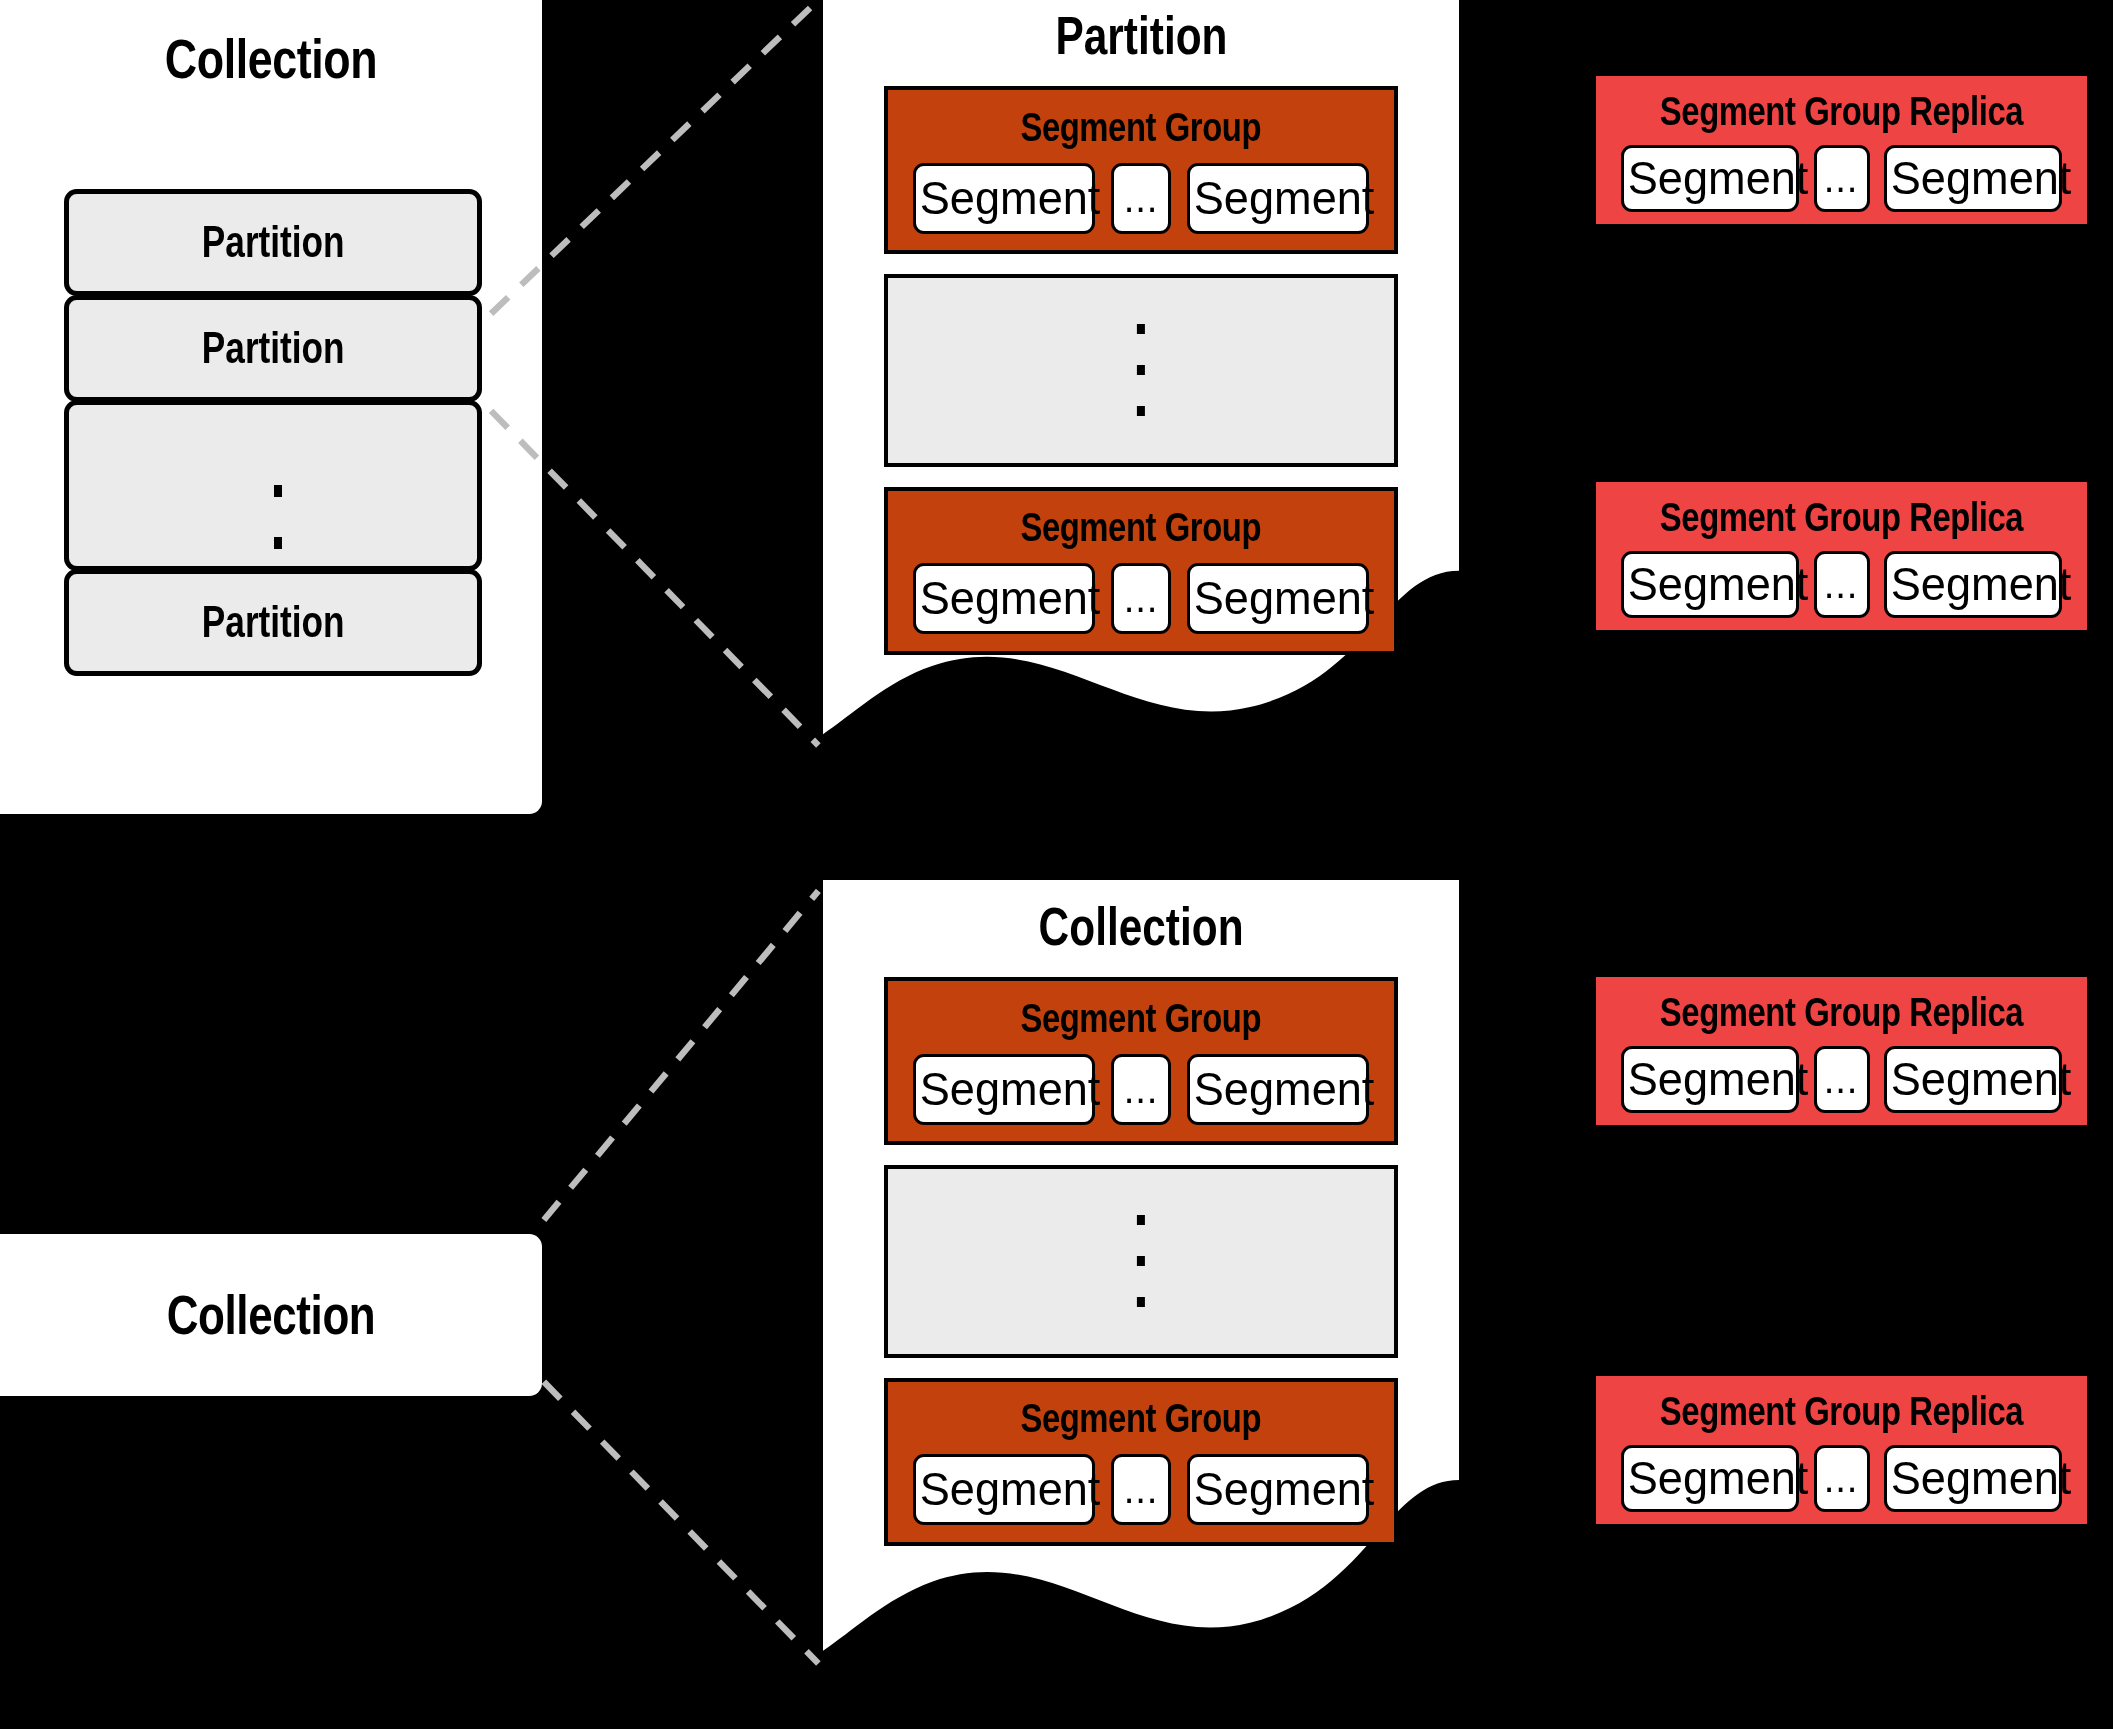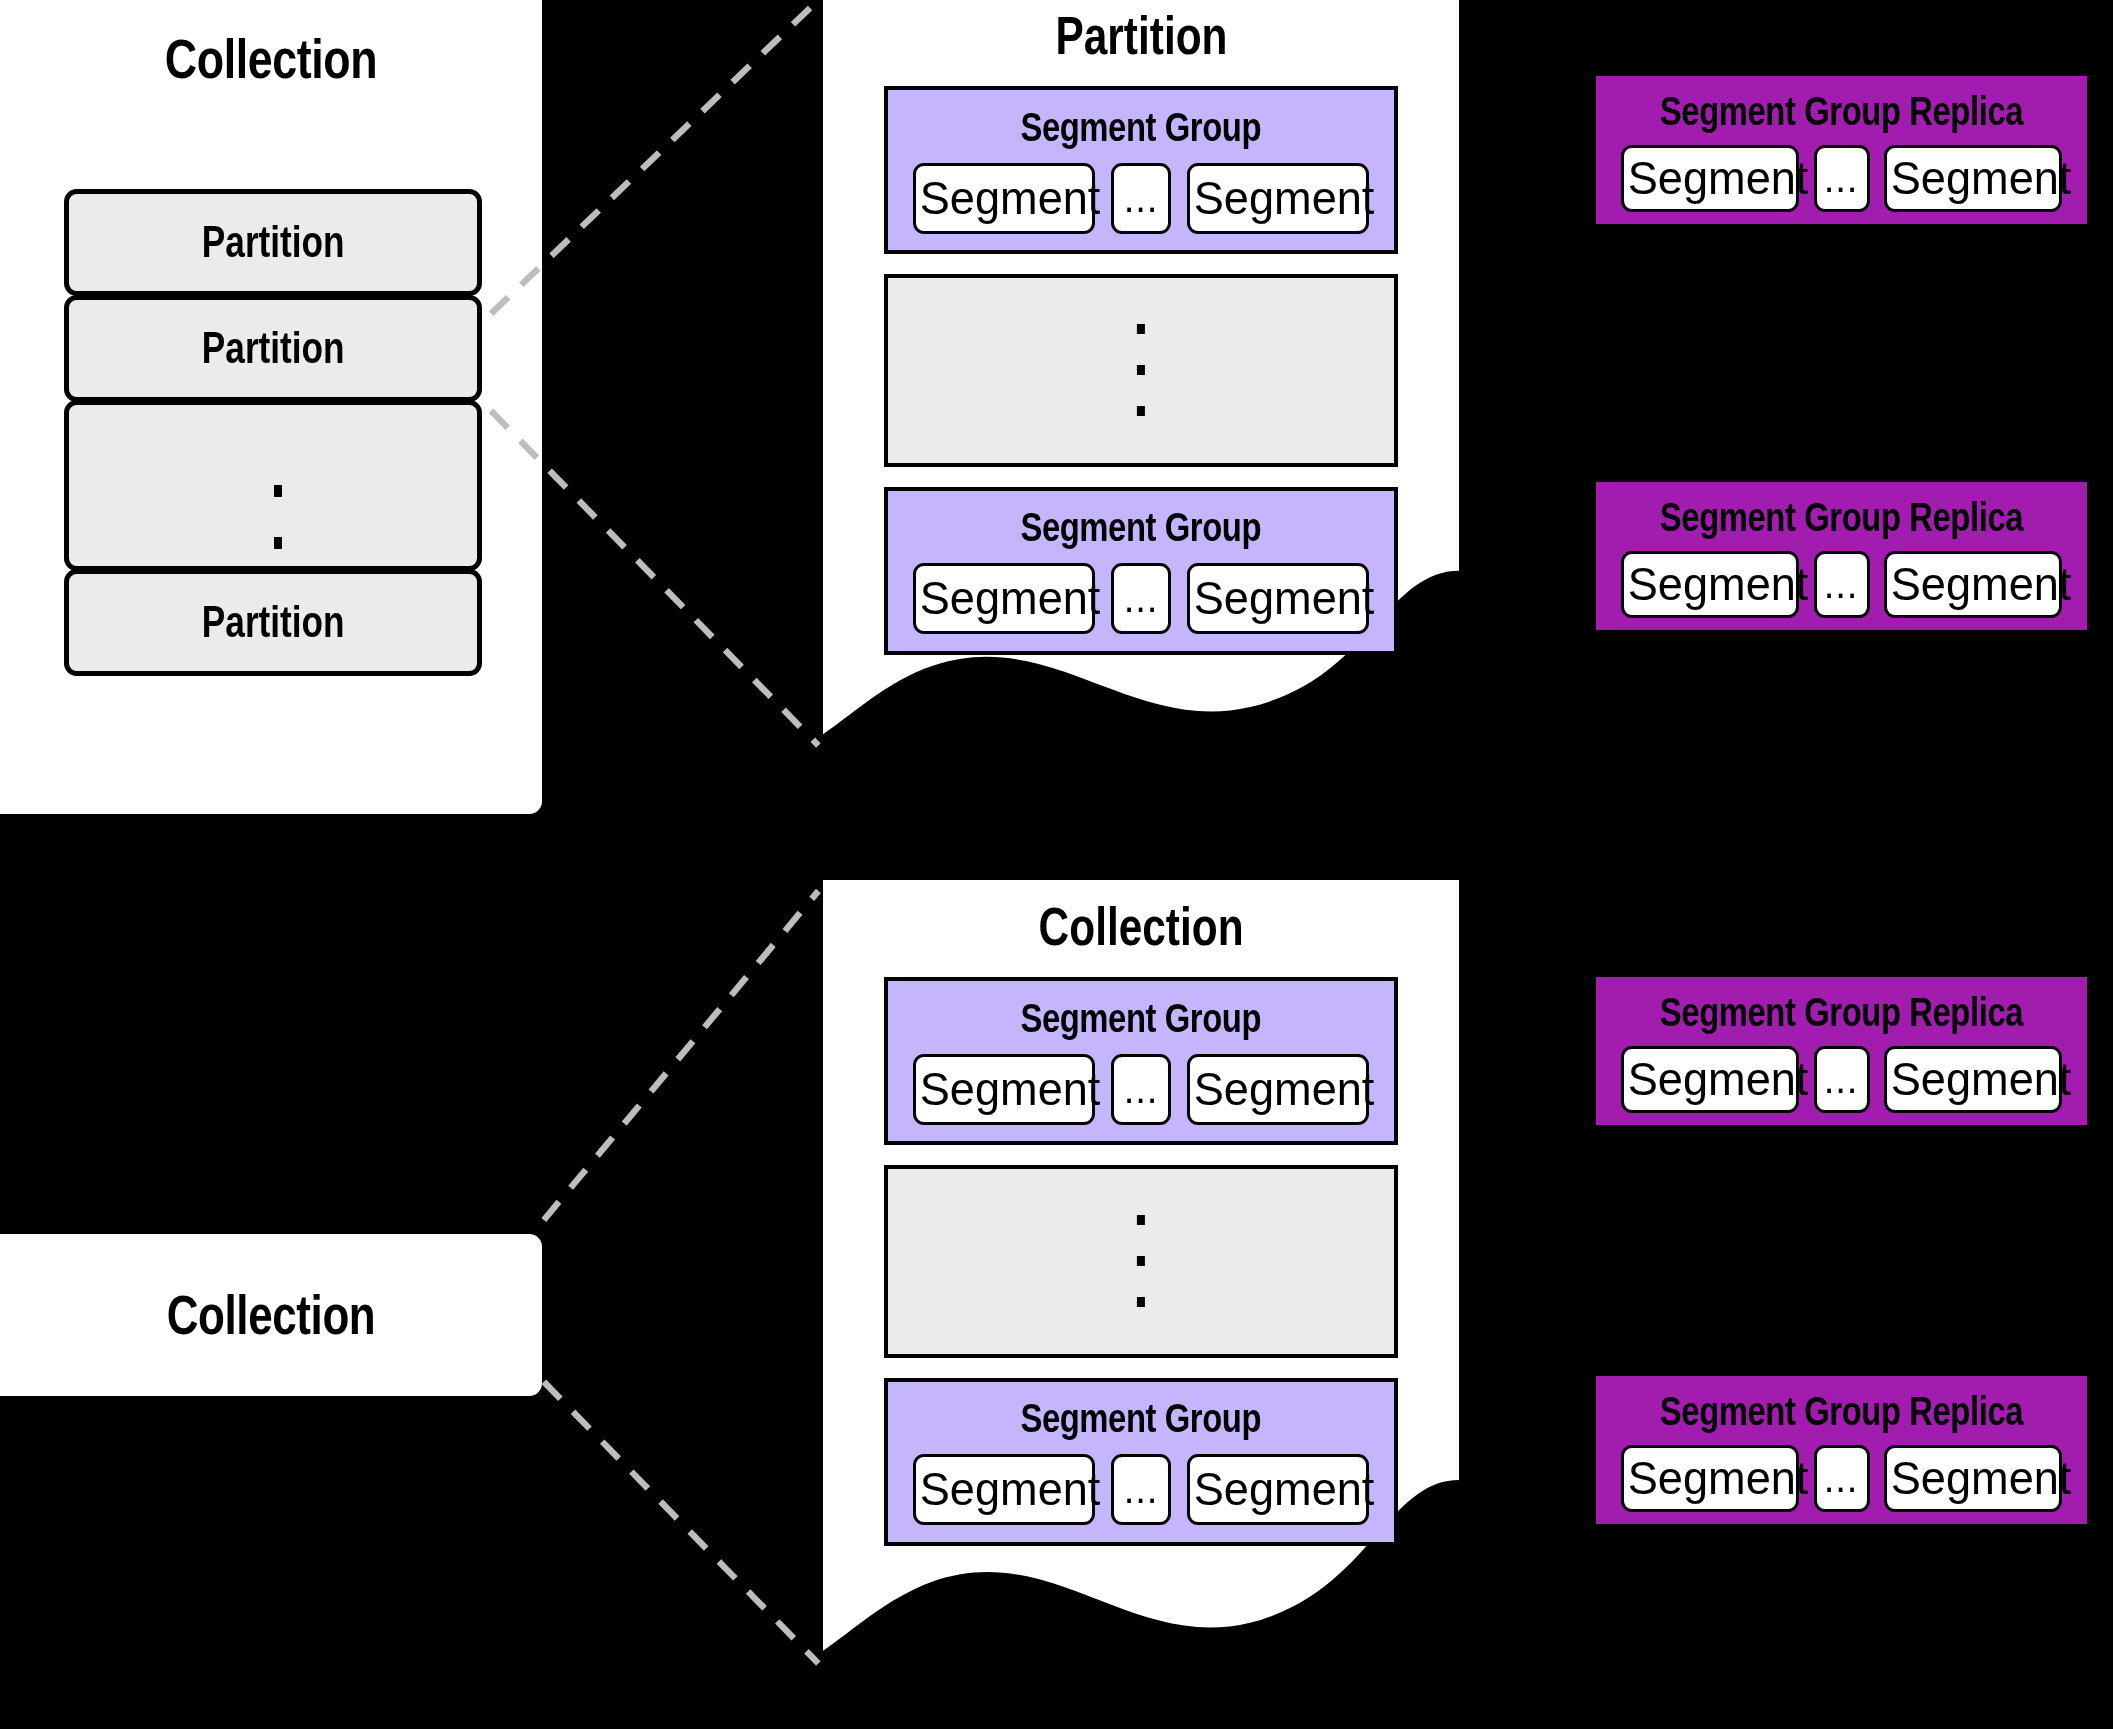--- a/index.html
+++ b/index.html
@@ -147,21 +147,21 @@
     font-weight: bold;
     font-size: 53px;
     color: #000;
     position: relative;
   }
   .torn-title > span { display:inline-block; transform: scaleX(0.80); }
 
   
   .segment-group {
     position: relative;
-    background: #c4b5fd;
+    background: #c2410c;
     border: 4.5px solid #000;
     box-sizing: border-box;
     margin: 0 auto;
     width: 514px;
   }
   .sg-title {
     text-align: center;
     font-weight: bold;
     font-size: 40px;
     color: #000;
@@ -202,21 +202,21 @@
     border: 4.5px solid #000;
     box-sizing: border-box;
     margin: 20px auto;
     width: 514px;
     height: 193px;
   }
 
   
   .replica-box {
     position: absolute;
-    background: #a21caf;
+    background: #ef4444;
     box-sizing: border-box;
     width: 491px;
     padding-bottom: 12.7px;
   }
   .replica-title {
     text-align: center;
     font-weight: bold;
     font-size: 40px;
     color: #000;
     padding-top: 12.7px;

